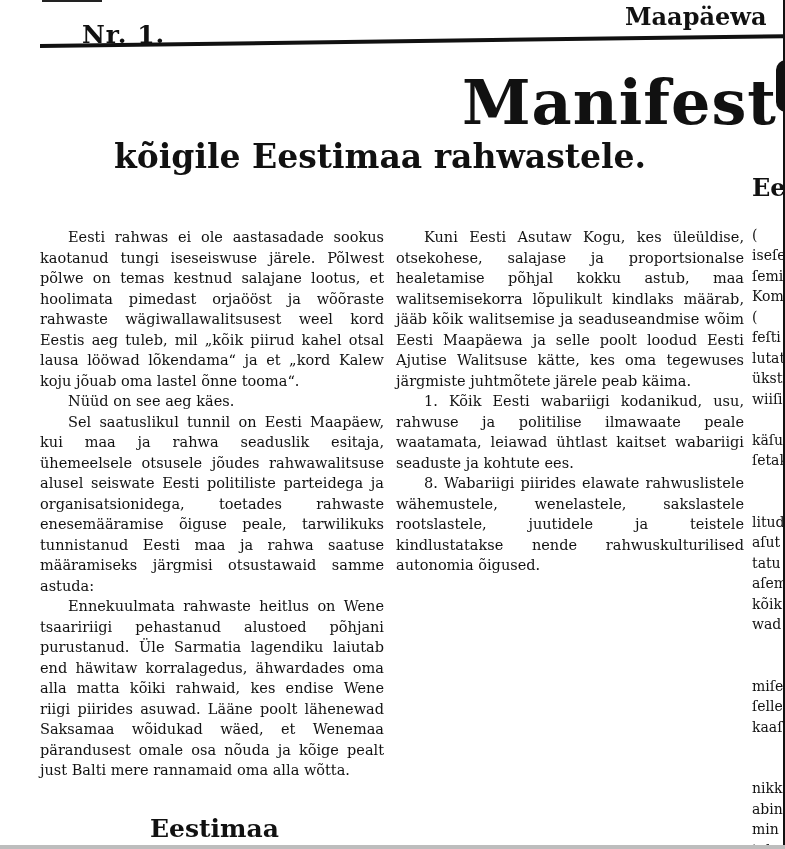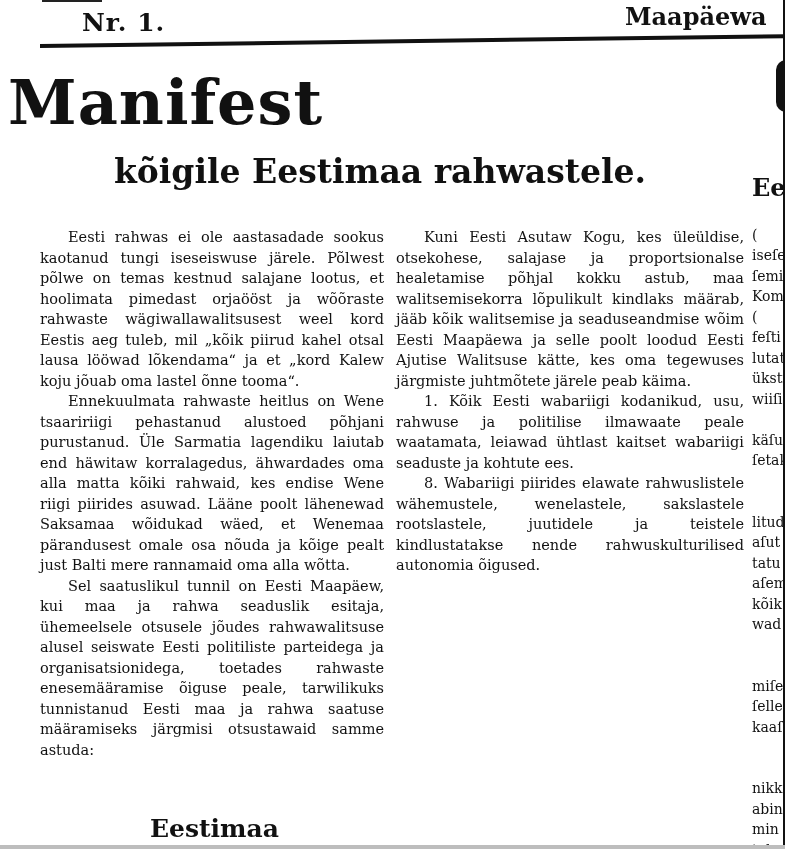--- a/index.html
+++ b/index.html
@@ -5,37 +5,37 @@
     html, body { margin: 0; padding: 0; }
     body {
       width: 785px; height: 849px; overflow: hidden; position: relative;
       background: #ffffff; color: #111111;
       font-family: "DejaVu Serif", serif;
     }
     .top-rule-short {
       position: absolute; left: 42px; top: 0; width: 60px; height: 2px; background: #222;
     }
     .issue-no {
-      position: absolute; left: 82px; top: 8px;
+      position: absolute; left: 82px; top: 20px;
       font-family: "DejaVu Serif", serif; font-weight: bold; font-size: 25px; letter-spacing: 1px;
     }
     .weekday {
       position: absolute; left: 625px; top: 2px;
       font-family: "DejaVu Serif", serif; font-weight: bold; font-size: 24px; white-space: nowrap;
     }
     .masthead-rule {
       position: absolute; left: 40px; top: 44px; width: 745px; height: 4px; background: #111;
       transform: rotate(-0.75deg); transform-origin: left center;
     }
     .title {
-      position: absolute; left: 8px; width: 760px; top: 66px; text-align: left;
+      position: absolute; left: 17px; width: 760px; top: 66px; text-align: right;
       font-family: "DejaVu Serif", serif; font-weight: bold; font-size: 62px; letter-spacing: 1px;
     }
     .subtitle {
-      position: absolute; left: 0; width: 760px; top: 152px; text-align: center;
+      position: absolute; left: 0; width: 760px; top: 137px; text-align: center;
       font-family: "DejaVu Serif", serif; font-weight: bold; font-size: 33px;
     }
     .col {
       position: absolute; top: 200px;
       font-family: "DejaVu Serif", serif; font-size: 14.5px; line-height: 20.5px;
       text-align: justify;
       margin-top: 27px;
     }
     .col-left { left: 40px; width: 344px; }
     .col-mid { left: 396px; width: 348px; }
@@ -68,22 +68,23 @@
   <div class="top-rule-short"></div>
   <div class="issue-no">Nr. 1.</div>
   <div class="weekday">Maapäewa</div>
   <div class="masthead-rule"></div>
 
   <h1 class="title" style="margin:0;">Manifest</h1>
   <h2 class="subtitle" style="margin:0;">kõigile Eestimaa rahwastele.</h2>
 
   <div class="col col-left">
     <p>Eesti rahwas ei ole aastasadade sookus kaotanud tungi iseseiswuse järele. Põlwest põlwe on temas kestnud salajane lootus, et hoolimata pimedast orjaööst ja wõõraste rahwaste wägiwallawalitsusest weel kord Eestis aeg tuleb, mil „kõik piirud kahel otsal lausa lööwad lõkendama“ ja et „kord Kalew koju jõuab oma lastel õnne tooma“.</p>
+    <p>Nüüd on see aeg käes.</p>
+    <p>Sel saatuslikul tunnil on Eesti Maapäew, kui maa ja rahwa seaduslik esitaja, ühemeelsele otsusele jõudes rahwawalitsuse alusel seiswate Eesti politiliste parteidega ja organisatsionidega, toetades rahwaste enesemääramise õiguse peale, tarwilikuks tunnistanud Eesti maa ja rahwa saatuse määramiseks järgmisi otsustawaid samme astuda:</p>
     <p>Ennekuulmata rahwaste heitlus on Wene tsaaririigi pehastanud alustoed põhjani purustanud. Üle Sarmatia lagendiku laiutab end häwitaw korralagedus, ähwardades oma alla matta kõiki rahwaid, kes endise Wene riigi piirides asuwad. Lääne poolt lähenewad Saksamaa wõidukad wäed, et Wenemaa pärandusest omale osa nõuda ja kõige pealt just Balti mere rannamaid oma alla wõtta.</p>
-    <p>Sel saatuslikul tunnil on Eesti Maapäew, kui maa ja rahwa seaduslik esitaja, ühemeelsele otsusele jõudes rahwawalitsuse alusel seiswate Eesti politiliste parteidega ja organisatsionidega, toetades rahwaste enesemääramise õiguse peale, tarwilikuks tunnistanud Eesti maa ja rahwa saatuse määramiseks järgmisi otsustawaid samme astuda:</p>
   </div>
 
   <div class="subhead-bottom">Eestimaa</div>
 
   <div class="col col-mid">
     <p>Kuni Eesti Asutaw Kogu, kes üleüldise, otsekohese, salajase ja proportsionalse healetamise põhjal kokku astub, maa walitsemisekorra lõpulikult kindlaks määrab, jääb kõik walitsemise ja seaduseandmise wõim Eesti Maapäewa ja selle poolt loodud Eesti Ajutise Walitsuse kätte, kes oma tegewuses järgmiste juhtmõtete järele peab käima.</p>
     <p>1. Kõik Eesti wabariigi kodanikud, usu, rahwuse ja politilise ilmawaate peale waatamata, leiawad ühtlast kaitset wabariigi seaduste ja kohtute ees.</p>
     <p>8. Wabariigi piirides elawate rahwuslistele wähemustele, wenelastele, sakslastele rootslastele, juutidele ja teistele kindlustatakse nende rahwuskulturilised autonomia õigused.</p>
   </div>
 

